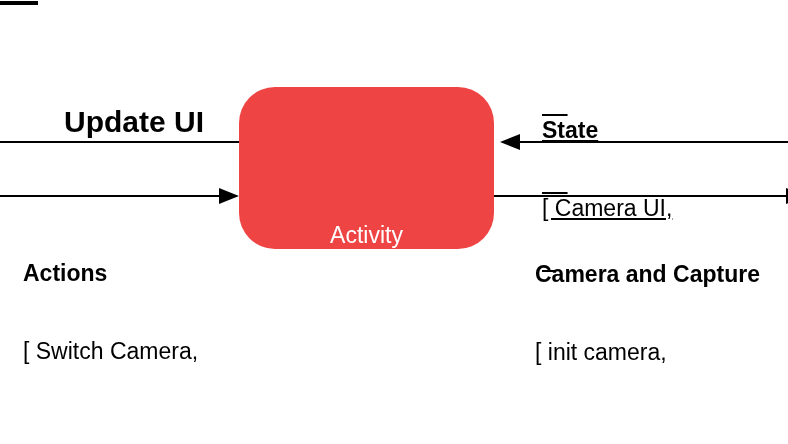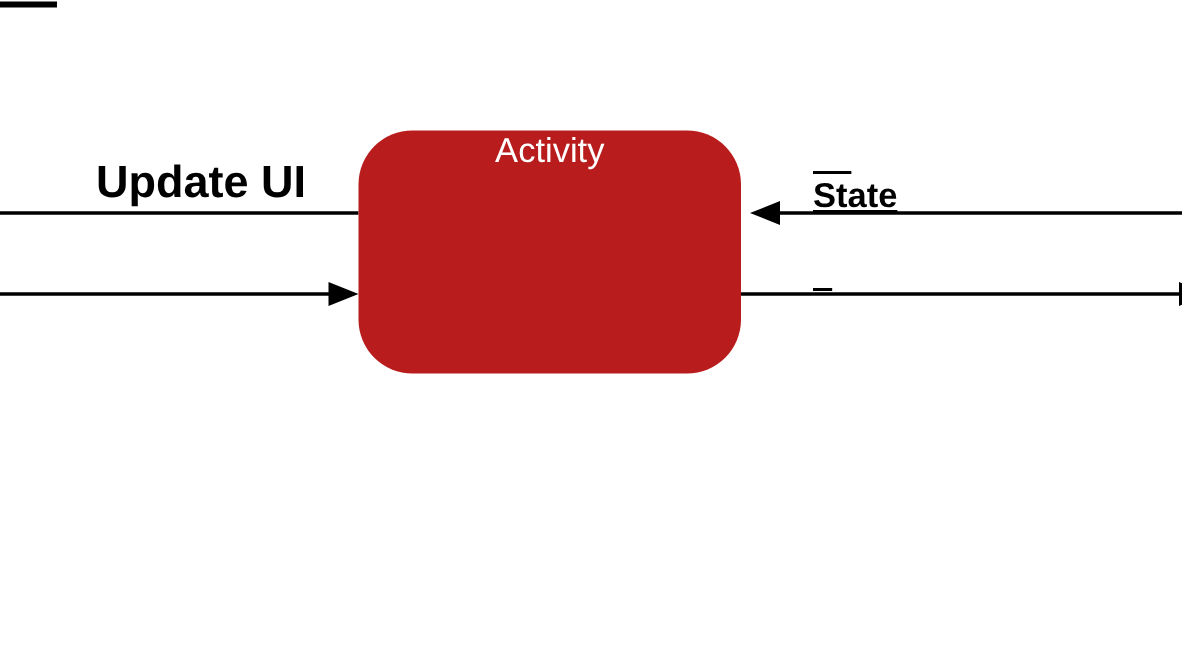--- a/index.html
+++ b/index.html
@@ -36,24 +36,24 @@
   .arrows polygon {
     fill: #000000;
     stroke: none;
   }
   .activity-box {
     position: absolute;
     left: 239px;
     top: 87px;
     width: 255px;
     height: 162px;
-    background: #b91c1c;
+    background: #ef4444;
     border-radius: 36px;
     display: flex;
-    align-items: flex-start;
+    align-items: flex-end;
     justify-content: center;
   }
   .activity-box span {
     color: #ffffff;
     font-size: 23px;
   }
   .label-bold {
     font-weight: bold;
   }
   .update-ui {
@@ -96,30 +96,35 @@
     <polygon points="806,196 786,188 786,204"></polygon>
   </svg>
 
   <div class="activity-box">
     <span>Activity</span>
   </div>
 
   <div class="update-ui">Update UI</div>
 
   <div class="text-block block-actions">
+    <div class="label-bold">Actions</div>
+    <div>[ Switch Camera,</div>
     
     
     
   </div>
 
   <div class="text-block block-state">
     <div class="label-bold">State</div>
+    <div>[ Camera UI,</div>
   </div>
 
   <div class="text-block block-ops">
+    <div class="label-bold">Camera and Capture</div>
+    <div>[ init camera,</div>
     
     
     
     
     
   </div>
 
 </div>
 
 </body></html>

